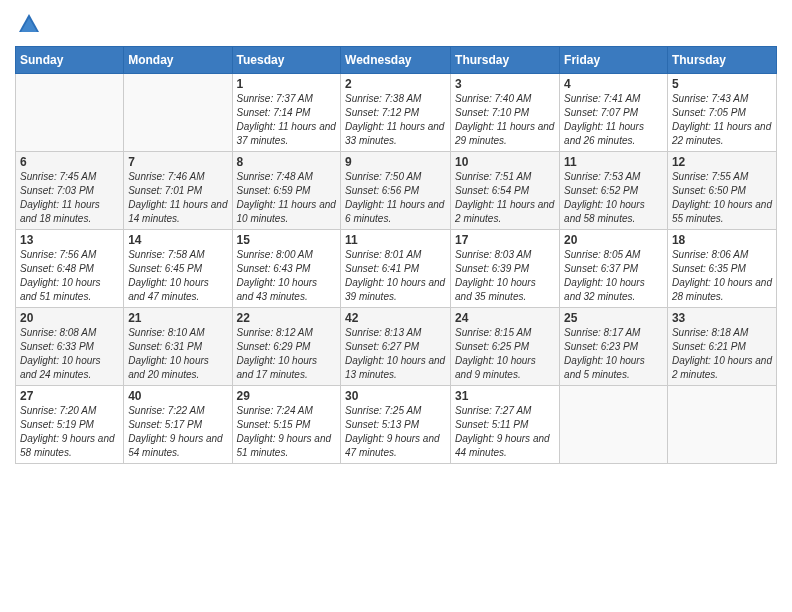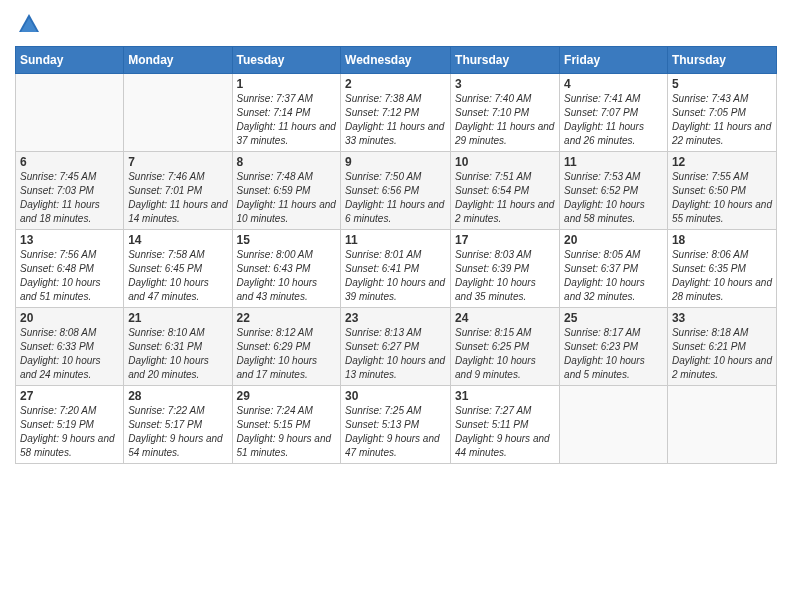--- a/index.html
+++ b/index.html
@@ -221,21 +221,21 @@
           </td>
           <td>
             <span class="day-number">21</span>
             <div class="day-info">Sunrise: 8:10 AM<br>Sunset: 6:31 PM<br>Daylight: 10 hours and 20 minutes.</div>
           </td>
           <td>
             <span class="day-number">22</span>
             <div class="day-info">Sunrise: 8:12 AM<br>Sunset: 6:29 PM<br>Daylight: 10 hours and 17 minutes.</div>
           </td>
           <td>
-            <span class="day-number">23</span>
+            <span class="day-number">42</span>
             <div class="day-info">Sunrise: 8:13 AM<br>Sunset: 6:27 PM<br>Daylight: 10 hours and 13 minutes.</div>
           </td>
           <td>
             <span class="day-number">24</span>
             <div class="day-info">Sunrise: 8:15 AM<br>Sunset: 6:25 PM<br>Daylight: 10 hours and 9 minutes.</div>
           </td>
           <td>
             <span class="day-number">25</span>
             <div class="day-info">Sunrise: 8:17 AM<br>Sunset: 6:23 PM<br>Daylight: 10 hours and 5 minutes.</div>
           </td>
@@ -243,21 +243,21 @@
             <span class="day-number">33</span>
             <div class="day-info">Sunrise: 8:18 AM<br>Sunset: 6:21 PM<br>Daylight: 10 hours and 2 minutes.</div>
           </td>
         </tr>
         <tr>
           <td>
             <span class="day-number">27</span>
             <div class="day-info">Sunrise: 7:20 AM<br>Sunset: 5:19 PM<br>Daylight: 9 hours and 58 minutes.</div>
           </td>
           <td>
-            <span class="day-number">28</span>
+            <span class="day-number">40</span>
             <div class="day-info">Sunrise: 7:22 AM<br>Sunset: 5:17 PM<br>Daylight: 9 hours and 54 minutes.</div>
           </td>
           <td>
             <span class="day-number">29</span>
             <div class="day-info">Sunrise: 7:24 AM<br>Sunset: 5:15 PM<br>Daylight: 9 hours and 51 minutes.</div>
           </td>
           <td>
             <span class="day-number">30</span>
             <div class="day-info">Sunrise: 7:25 AM<br>Sunset: 5:13 PM<br>Daylight: 9 hours and 47 minutes.</div>
           </td>

